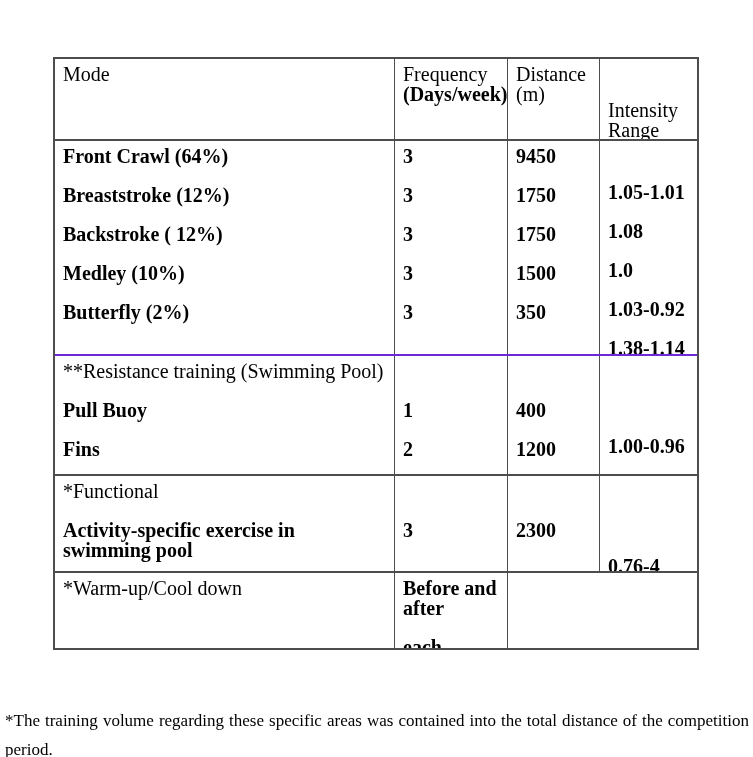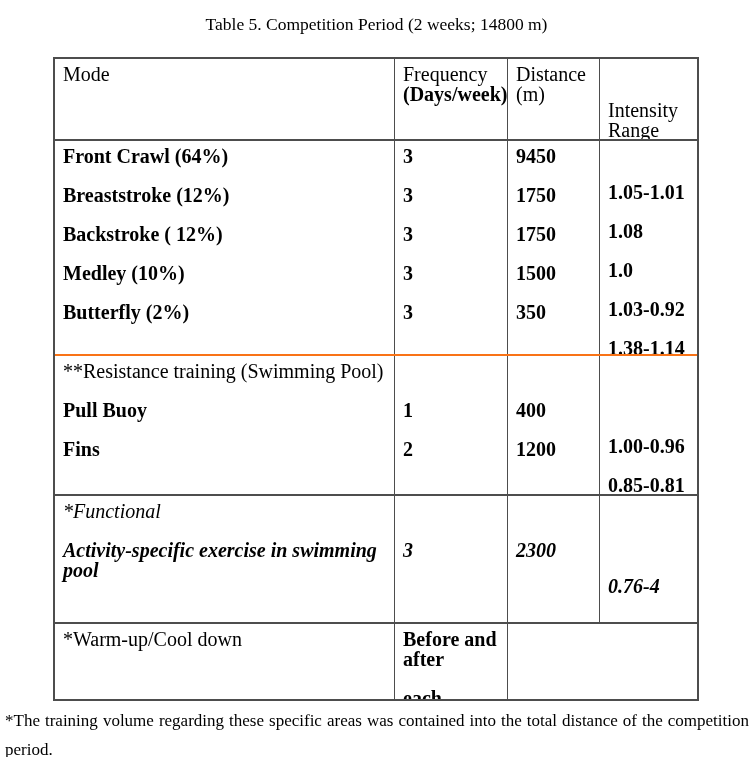--- a/index.html
+++ b/index.html
@@ -25,22 +25,22 @@
   .tbl {
     position: absolute;
     left: 53px;
     top: 57px;
     width: 646px;
     border: 2px solid #4d4d4d;
   }
   .trow { display: flex; width: 100%; }
   .trow.header { height: 80px; }
   .trow.g1 { height: 215px; border-top: 2px solid #4d4d4d; }
-  .trow.g2 { height: 140px; border-top: 2px solid #f97316; }
-  .trow.g3 { height: 128px; border-top: 2px solid #4d4d4d; font-style: italic; }
+  .trow.g2 { height: 120px; border-top: 2px solid #6d28d9; }
+  .trow.g3 { height: 97px; border-top: 2px solid #4d4d4d; }
   .trow.g4 { height: 77px;  border-top: 2px solid #4d4d4d; }
   .cell {
     padding: 5px 8px 0 8px;
     font-size: 20px;
     overflow: hidden;
   }
   .c-mode { width: 340px; border-right: 1px solid #4d4d4d; }
   .c-freq { width: 113px; border-right: 1px solid #4d4d4d; }
   .c-dist { width: 92px;  border-right: 1px solid #4d4d4d; }
   .c-int  { flex: 1; margin-top: 36px; }
@@ -62,21 +62,20 @@
     line-height: 29px;
   }
   .fn-line1 { text-align: justify; text-align-last: justify; }
   .fn-line2 { text-align: left; }
 </style>
 </head>
 <body>
 
 <div class="page">
 
-  <div class="title">Table 5. Competition Period (2 weeks; 14800 m)</div>
 
   <div class="tbl">
 
     <div class="trow header">
       <div class="cell c-mode">
         <p>Mode</p>
       </div>
       <div class="cell c-freq">
         <p>Frequency</p>
         <p class="b sub">(Days/week)</p>

